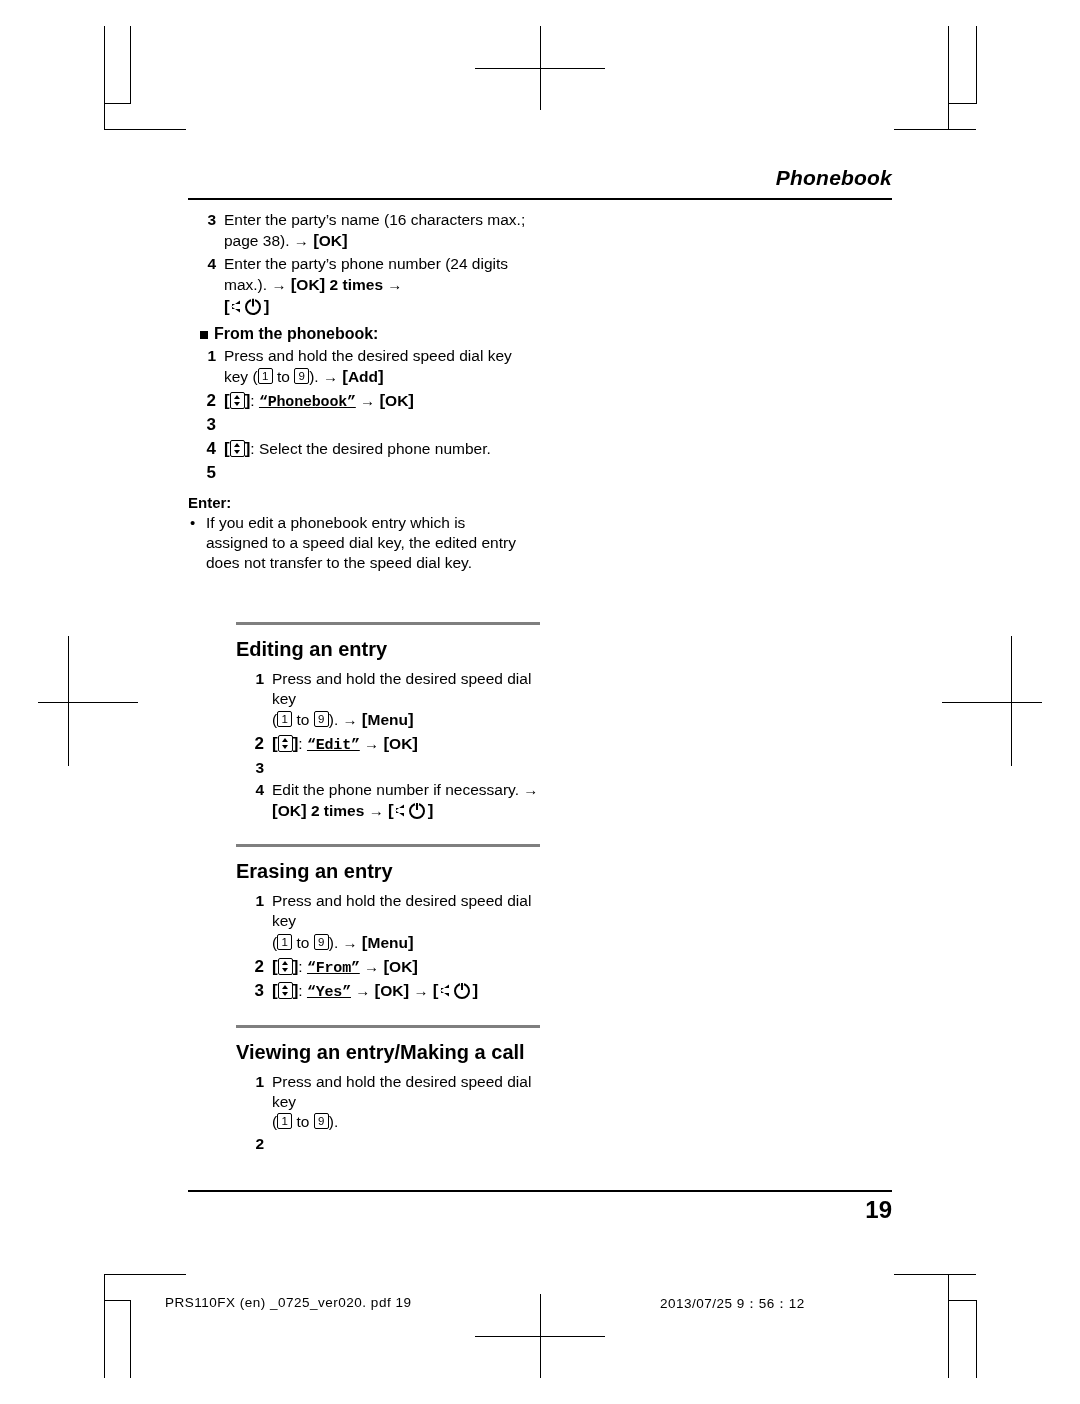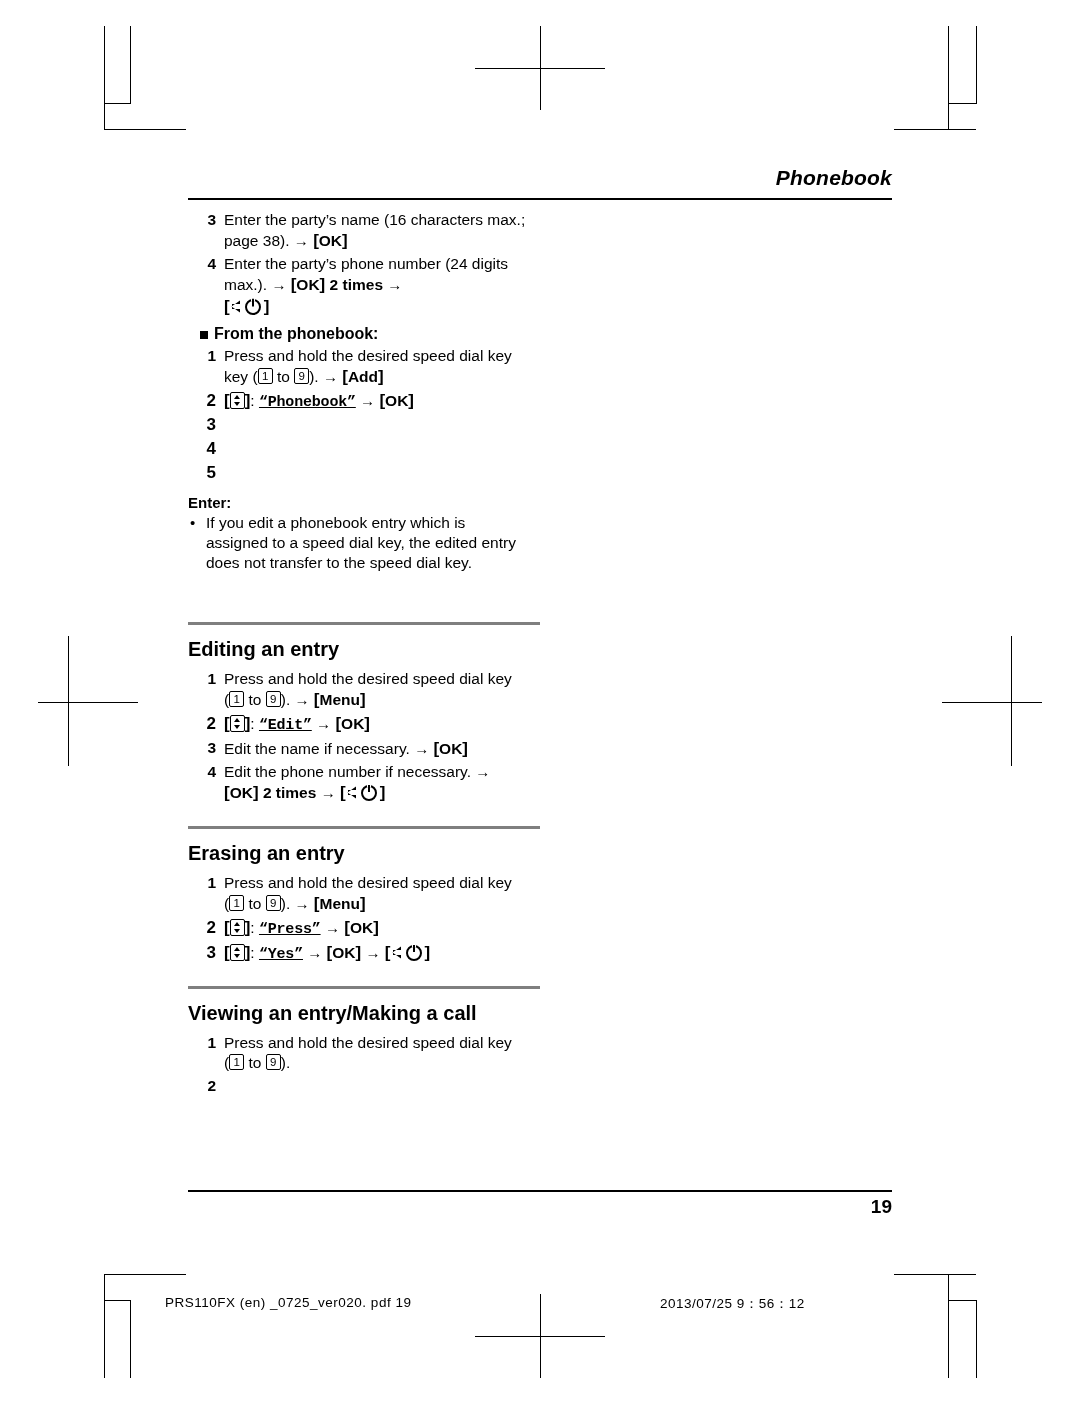--- a/index.html
+++ b/index.html
@@ -134,20 +134,21 @@
     padding: 0;
     line-height: 1.2;
   }
   .section-rule {
     height: 3px;
     background: #7f7f7f;
     margin-bottom: 12px;
   }
   .section-block {
     margin-top: 22px;
+    margin-left: 48px;
   }
   .steps-block {
     margin-top: 8px;
   }
 
   
   .key {
     font-weight: bold;
     white-space: nowrap;
   }
@@ -230,21 +231,21 @@
     left: 188px;
     top: 1190px;
     width: 704px;
     height: 2px;
     background: #000;
   }
   .page-no {
     position: absolute;
     right: 188px;
     top: 1196px;
-    font-size: 19px;
+    font-size: 24px;
     font-weight: bold;
   }
   .foot-left {
     position: absolute;
     left: 165px;
     top: 1295px;
     font-size: 13.5px;
     letter-spacing: 0.5px;
   }
   .foot-right {
@@ -346,20 +347,24 @@
           <span class="key"><span class="brk">[</span><span>OK</span><span class="brk">]</span></span>
         </div>
       </div>
 
       <div class="step">
         <div class="step-num big">3</div>
       </div>
 
       <div class="step">
         <div class="step-num big">4</div>
+        <div class="step-body">
+          <span class="key"><span class="brk">[</span><span class="navkey"></span><span class="brk">]</span></span>:
+          <span>Select the desired phone number.</span>
+        </div>
       </div>
 
       <div class="step">
         <div class="step-num big">5</div>
       </div>
 
       <div class="note-label">Enter:</div>
       <div class="note-item">
         <div class="note-bullet">•</div>
         <div class="note-text">If you edit a phonebook entry which is assigned to a speed dial key, the edited entry does not transfer to the speed dial key.</div>
@@ -390,24 +395,20 @@
             <div class="step-body">
               <span class="key"><span class="brk">[</span><span class="navkey"></span><span class="brk">]</span></span>:
               <span class="mono">“Edit”</span>
               <span class="arrow">→</span>
               <span class="key"><span class="brk">[</span><span>OK</span><span class="brk">]</span></span>
             </div>
           </div>
 
           <div class="step">
             <div class="step-num">3</div>
-            <div class="step-body">
-              <span>Edit the name if necessary. </span><span class="arrow">→</span>
-              <span class="key"><span class="brk">[</span><span>OK</span><span class="brk">]</span></span>
-            </div>
           </div>
 
           <div class="step">
             <div class="step-num">4</div>
             <div class="step-body">
               <span>Edit the phone number if necessary. </span><span class="arrow">→</span><br>
               <span class="key"><span class="brk">[</span><span>OK</span><span class="brk">]</span></span>
               <span class="key">2 times</span>
               <span class="arrow">→</span>
               <span class="key"><span class="brk">[</span><span class="offkey"><svg width="34" height="18" viewBox="0 0 34 18">
@@ -435,21 +436,21 @@
               <span class="boxkey">9</span>).
               <span class="arrow">→</span>
               <span class="key"><span class="brk">[</span><span>Menu</span><span class="brk">]</span></span>
             </div>
           </div>
 
           <div class="step">
             <div class="step-num big">2</div>
             <div class="step-body">
               <span class="key"><span class="brk">[</span><span class="navkey"></span><span class="brk">]</span></span>:
-              <span class="mono">“Press”</span>
+              <span class="mono">“From”</span>
               <span class="arrow">→</span>
               <span class="key"><span class="brk">[</span><span>OK</span><span class="brk">]</span></span>
             </div>
           </div>
 
           <div class="step">
             <div class="step-num big">3</div>
             <div class="step-body">
               <span class="key"><span class="brk">[</span><span class="navkey"></span><span class="brk">]</span></span>:
               <span class="mono">“Yes”</span>

